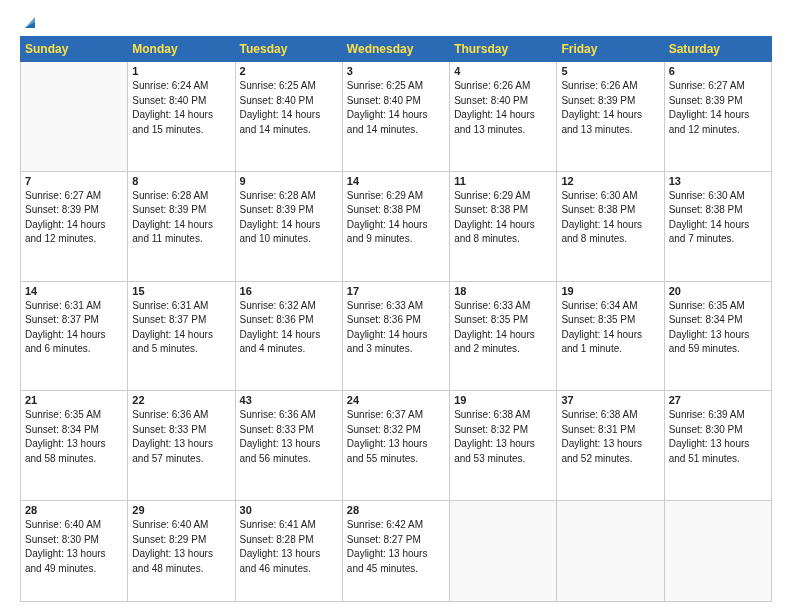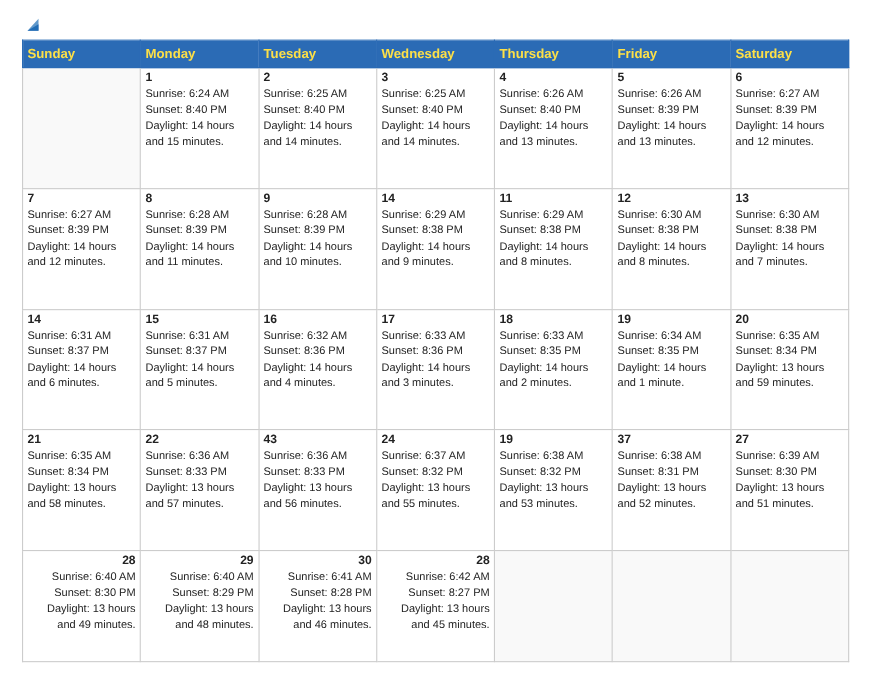--- a/index.html
+++ b/index.html
@@ -61,21 +61,20 @@
       border: 1px solid #ccc;
       vertical-align: top;
       padding: 3px 4px;
       font-size: 9.5px;
       color: #222;
       width: calc(100% / 7);
       height: 86px;
     }
     .calendar tbody tr:last-child td {
       height: 70px;
-      text-align: right;
     }
     .day-number {
       font-weight: bold;
       font-size: 11px;
       margin-bottom: 2px;
       display: block;
     }
     .day-info {
       line-height: 1.45;
       font-size: 10px;

